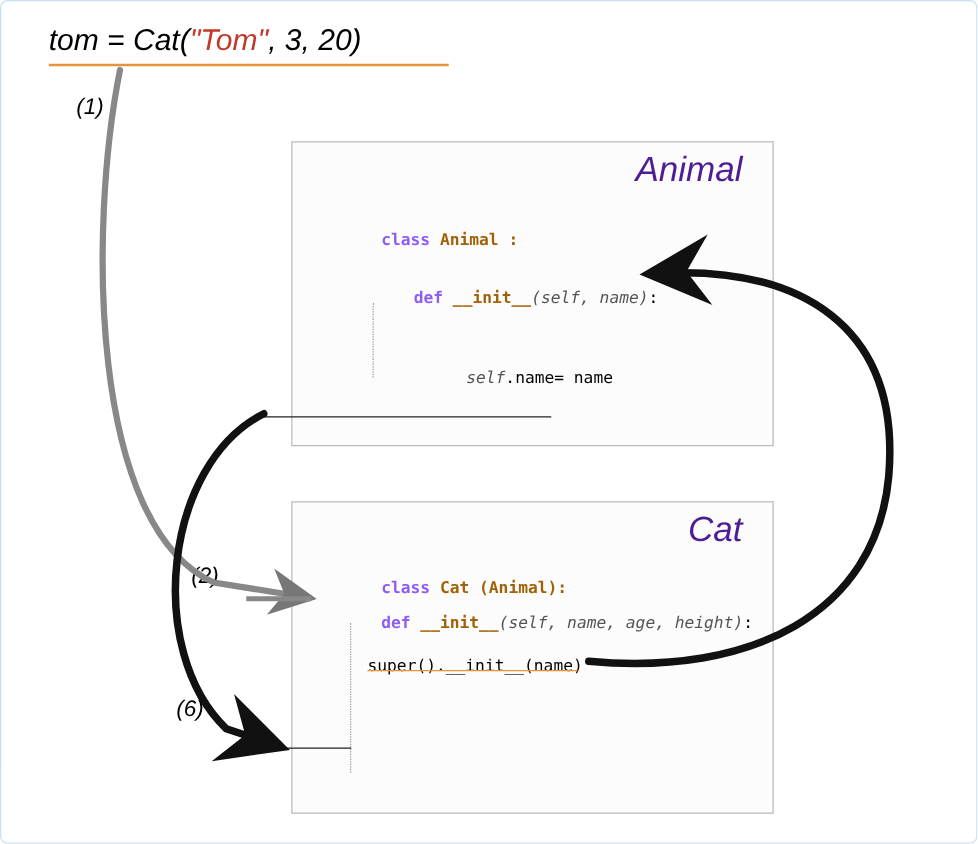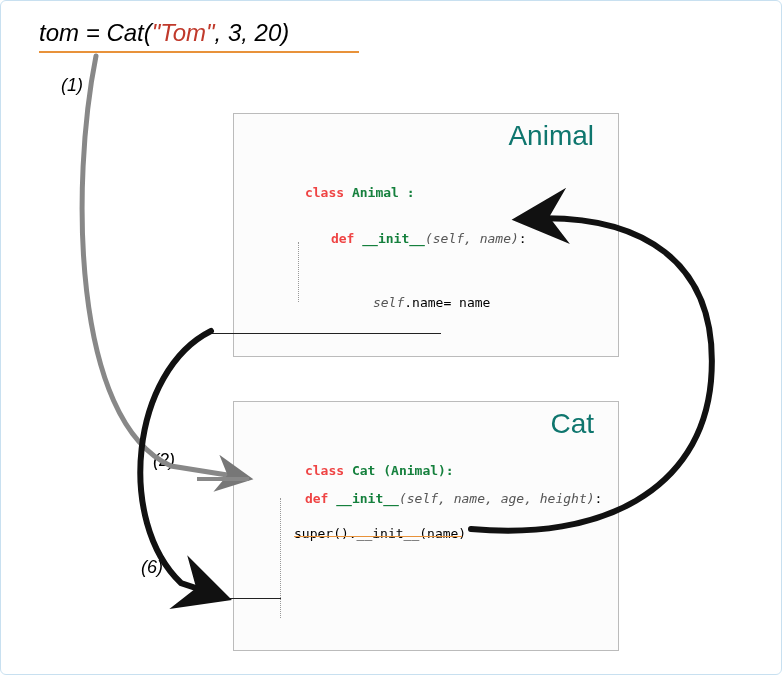--- a/index.html
+++ b/index.html
@@ -46,25 +46,26 @@
   }
   .class-box {
     position: absolute;
     border: 1px solid #bbb;
     background: #fcfcfc;
   }
   .class-title {
     position: absolute;
     top: 6px;
     right: 24px;
-    color: #0f766e;
+    color: #4c1d95;
     font-size: 28px;
+    font-style: italic;
   }
-  .kw { color: #ef4444; font-weight: bold; }
-  .fn { color: #15803d; font-weight: bold; }
+  .kw { color: #8b5cf6; font-weight: bold; }
+  .fn { color: #a16207; font-weight: bold; }
   .arg { color: #555; font-style: italic; margin-top: 29px; }
   .code-line { position: absolute; white-space: pre; }
   .vdash {
     position: absolute;
     border-left: 1px dotted #999;
   }
   .thin-underline {
     position: absolute;
     height: 1px;
     background: #e8923a;

